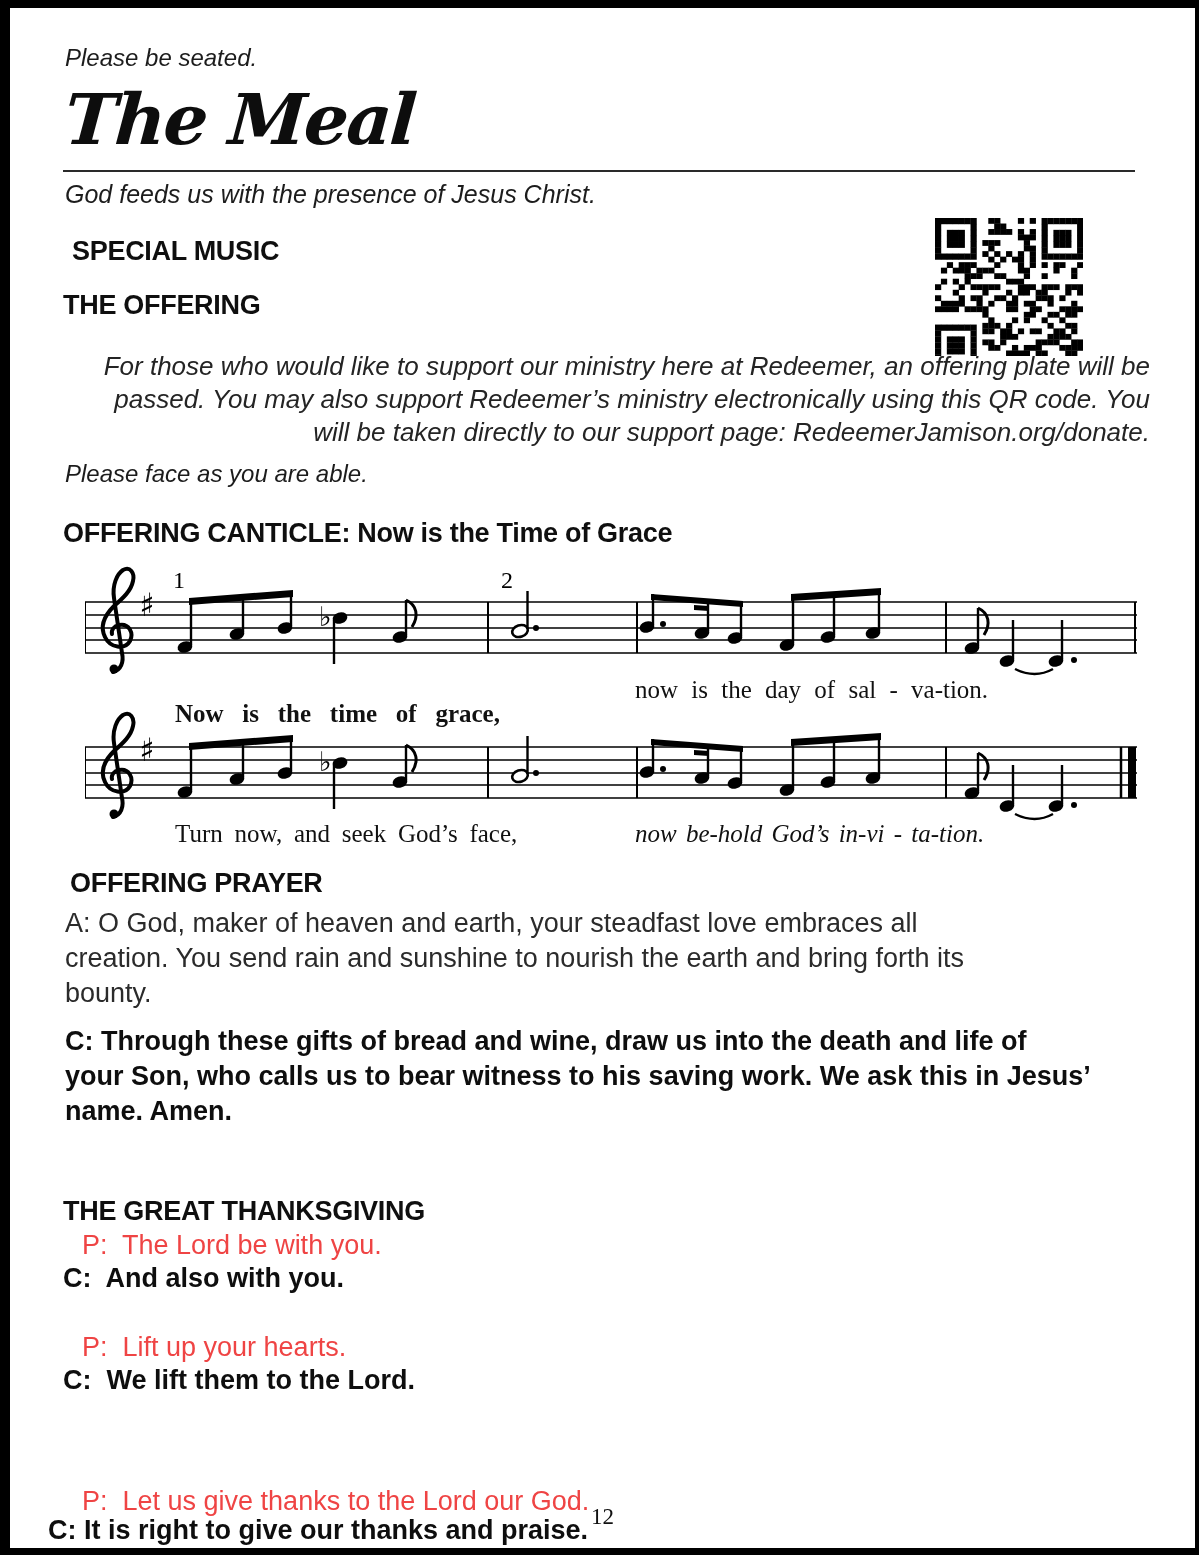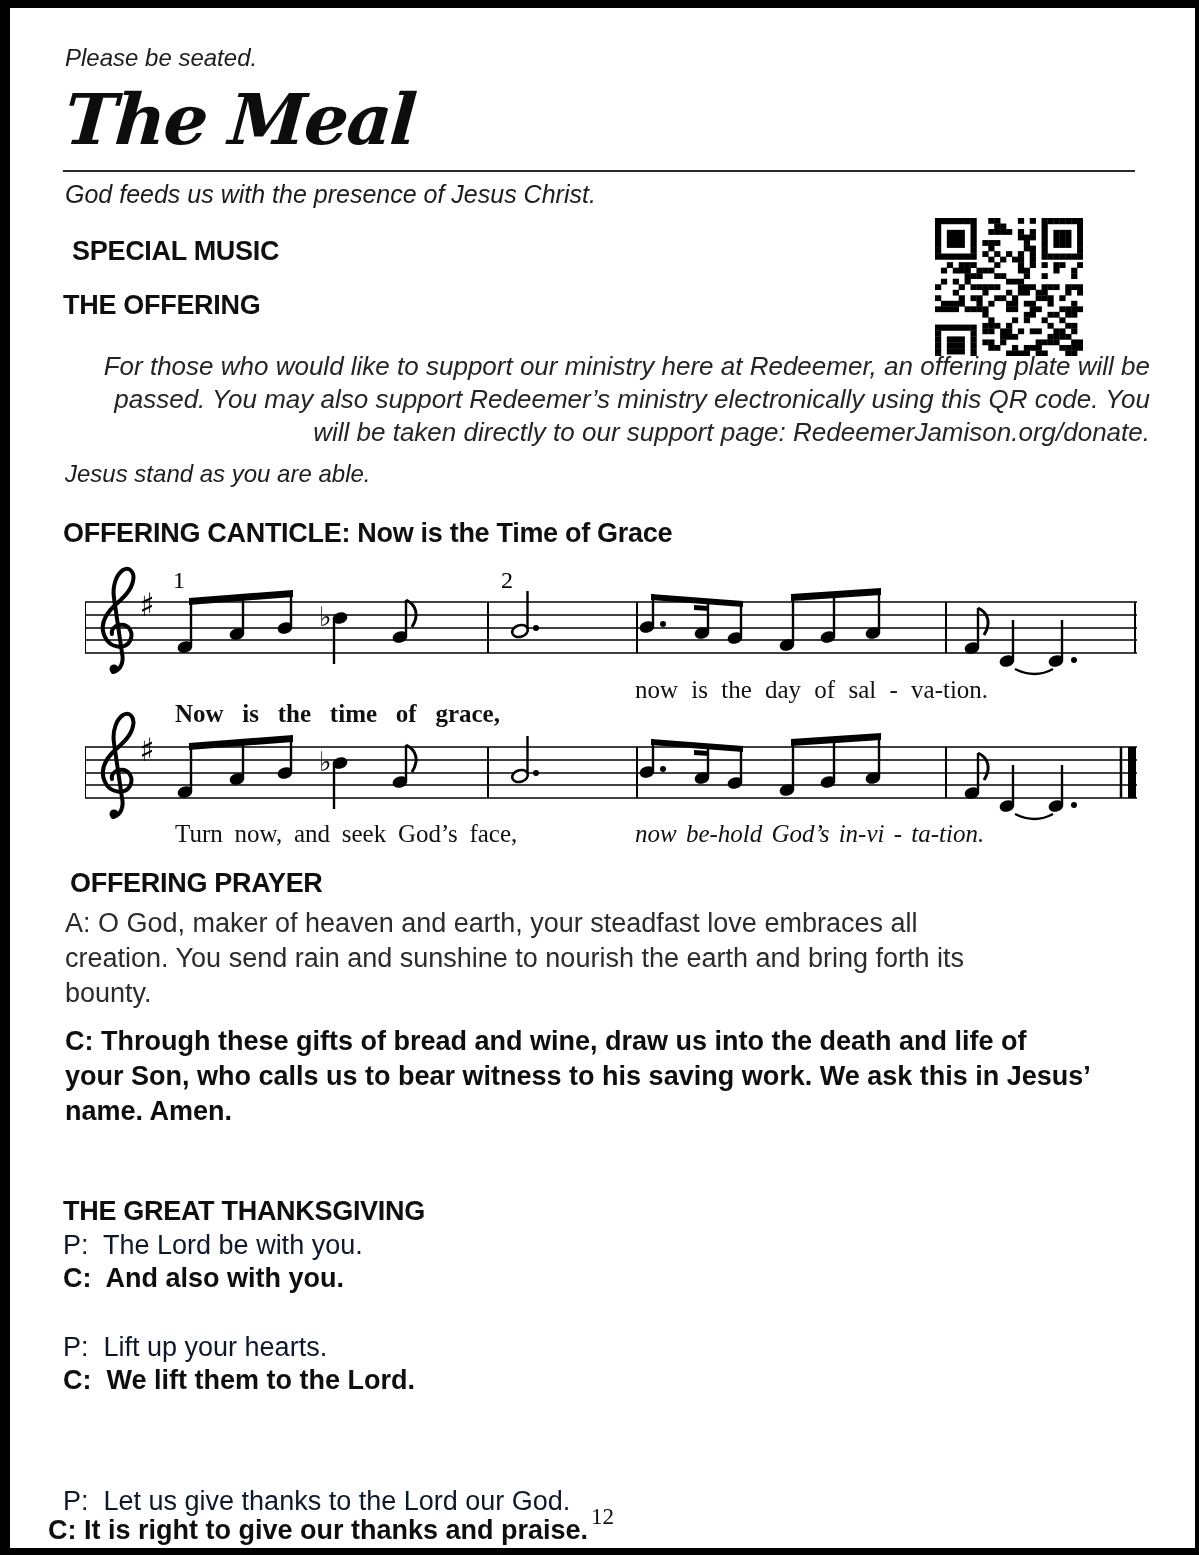--- a/index.html
+++ b/index.html
@@ -17,21 +17,21 @@
   .abs{position:absolute;}
   .rubric{font-style:italic;font-size:24px;color:#1c1c1c;}
   .title{font-family:"DejaVu Serif",serif;font-style:italic;font-weight:bold;
          font-size:70px;color:#0d0d0d;letter-spacing:-2px;transform:skewX(-4deg);}
   .divider{height:2px;background:#2a2a2a;}
   .subtitle{font-style:italic;font-size:25px;color:#1c1c1c;}
   .h{font-weight:bold;font-size:27px;color:#0f0f0f;letter-spacing:-0.3px;}
   .para-i{font-style:italic;font-size:26px;line-height:33px;color:#242424;white-space:pre-line;}
   .body{font-size:27px;line-height:35px;color:#2b2b2b;white-space:pre-line;}
   .bodyb{font-size:27px;line-height:35px;color:#0e0e0e;font-weight:bold;white-space:pre-line;}
-  .dline{font-size:27px;color:#0f172a;}
+  .dline{font-size:27px;color:#ef4444;margin-left:19px;}
   .dlineb{font-size:27px;color:#0e0e0e;font-weight:bold;}
   .lyr{font-family:"Liberation Serif",serif;font-size:25px;color:#111;white-space:nowrap;}
   .ws1{word-spacing:0.50em;} .ws2{word-spacing:0.28em;}
   .ws3{word-spacing:0.22em;} .ws4{word-spacing:0.12em;font-style:italic;}
   .pagenum{font-family:"Liberation Serif",serif;font-size:23px;color:#111;text-align:center;width:100%;}
   svg{display:block;}
 </style>
 </head>
 <body>
 
@@ -344,21 +344,21 @@
       <rect x="35.519999999999996" y="136.16" width="6.22" height="6.22" fill="#000"></rect>
       <rect x="0" y="142.07999999999998" width="6.22" height="6.22" fill="#000"></rect>
       <rect x="5.92" y="142.07999999999998" width="6.22" height="6.22" fill="#000"></rect>
       <rect x="11.84" y="142.07999999999998" width="6.22" height="6.22" fill="#000"></rect>
       <rect x="17.759999999999998" y="142.07999999999998" width="6.22" height="6.22" fill="#000"></rect>
       <rect x="23.68" y="142.07999999999998" width="6.22" height="6.22" fill="#000"></rect>
       <rect x="29.6" y="142.07999999999998" width="6.22" height="6.22" fill="#000"></rect>
       <rect x="35.519999999999996" y="142.07999999999998" width="6.22" height="6.22" fill="#000"></rect>
     </svg>
 
-  <div class="abs rubric" style="left:55px;top:452px;">Jesus stand as you are able.</div>
+  <div class="abs rubric" style="left:55px;top:452px;">Please face as you are able.</div>
 
   <div class="abs h" style="left:53px;top:510px;">OFFERING CANTICLE:  Now is the Time of Grace</div>
 
   <svg class="abs" style="left:75px;top:552px;" width="1055" height="120" viewBox="0 0 1055 120" id="staff1">
       <line x1="0" y1="42" x2="1052" y2="42" stroke="#000" stroke-width="1.6"></line>
       <line x1="0" y1="55" x2="1052" y2="55" stroke="#000" stroke-width="1.6"></line>
       <line x1="0" y1="68" x2="1052" y2="68" stroke="#000" stroke-width="1.6"></line>
       <line x1="0" y1="80" x2="1052" y2="80" stroke="#000" stroke-width="1.6"></line>
       <line x1="0" y1="93" x2="1052" y2="93" stroke="#000" stroke-width="1.6"></line>
       <line x1="0" y1="42" x2="0" y2="93" stroke="#000" stroke-width="2"></line>

